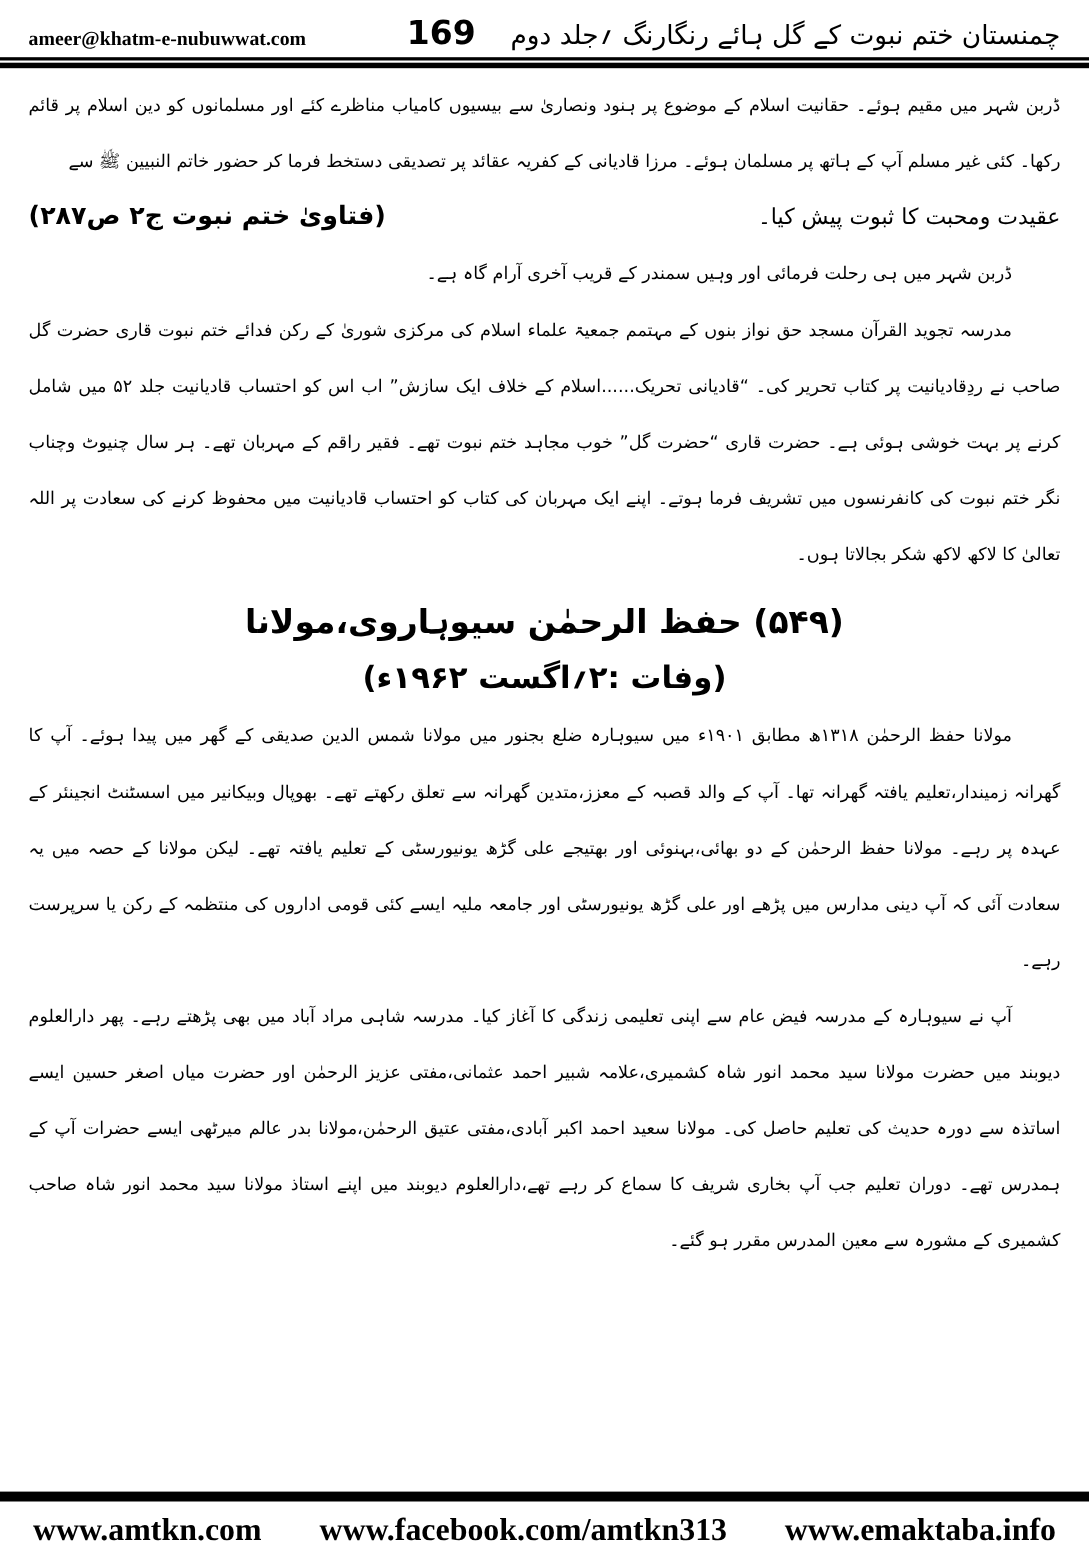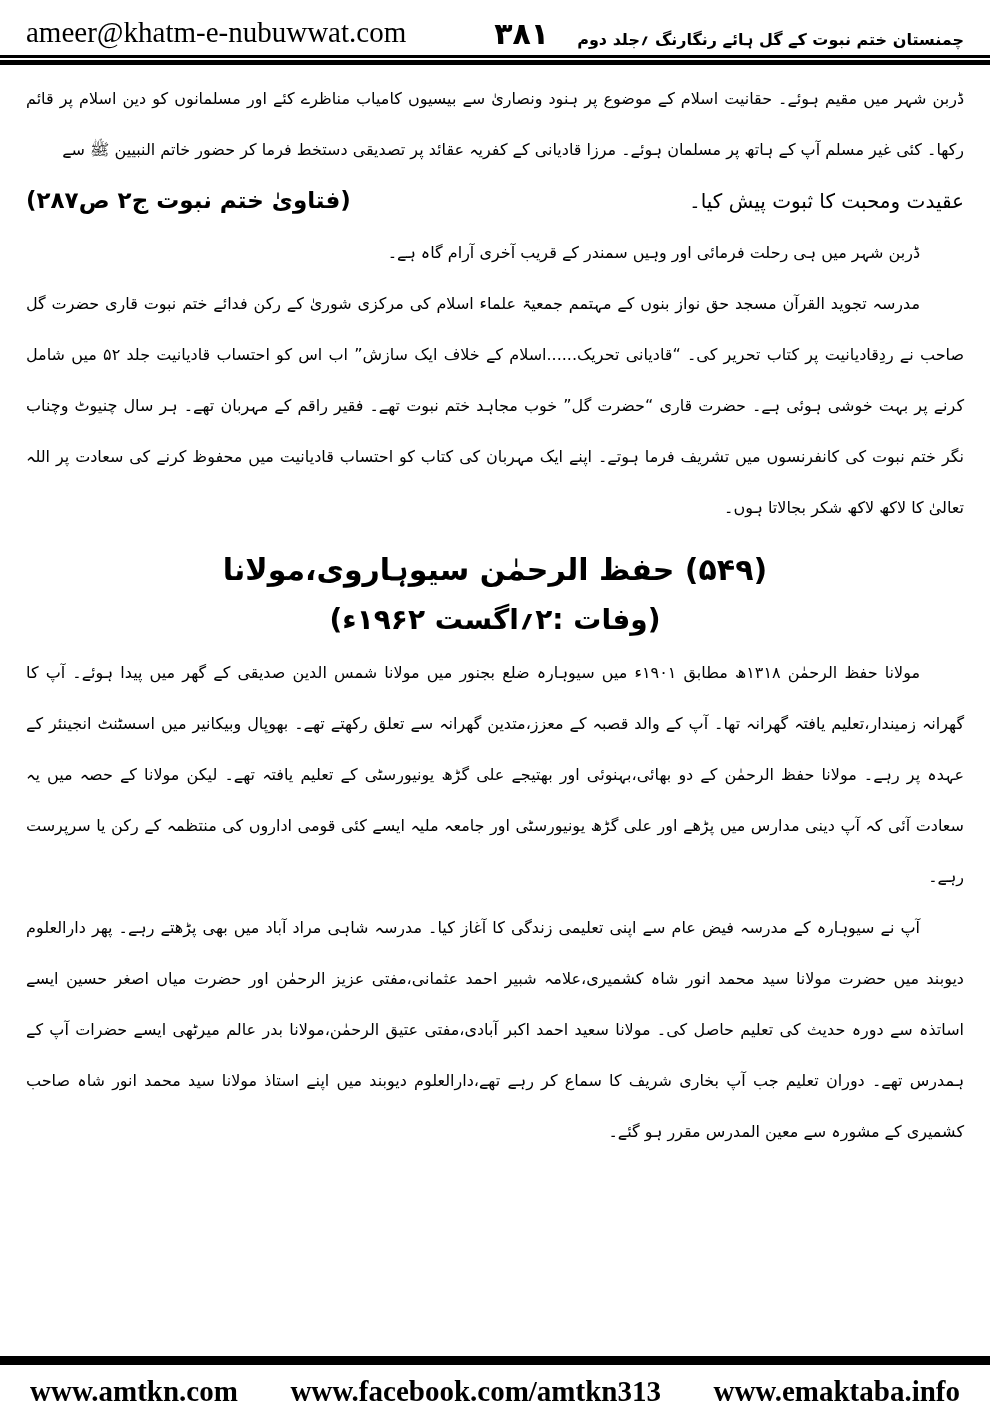--- a/index.html
+++ b/index.html
@@ -13,28 +13,28 @@
     overflow:hidden;
     font-family:"DejaVu Sans", sans-serif;
   }
   
   .header{
     display:flex;align-items:flex-end;justify-content:space-between;
     padding:16px 26px 4px 26px;
   }
   .header-email{
     font-family:"Liberation Serif","DejaVu Serif",serif;
-    font-weight:normal;font-size:29px;letter-spacing:0px;
+    font-weight:bold;font-size:18px;letter-spacing:0px;
   }
   .header-pagenum{
     font-weight:bold;font-size:30px;line-height:30px;
     transform:translateX(30px);
   }
   .header-title{
-    direction:rtl;font-weight:bold;font-size:16px;
+    direction:rtl;font-weight:normal;font-size:24px;
   }
   .rule-thin{height:3px;background:#000;margin:2px 0 0 0;}
   .rule-thick{height:5px;background:#000;margin:2px 0 0 0;}
 
   
   .content{
     flex:1;overflow:hidden;
     direction:rtl;
     padding:8px 26px 0 26px;
   }
@@ -66,21 +66,21 @@
     font-weight:bold;font-size:29px;
   }
 </style>
 </head>
 <body>
 
 <div class="page">
 
   <div class="header">
     <span class="header-email">ameer@khatm-e-nubuwwat.com</span>
-    <span class="header-pagenum">۳۸۱</span>
+    <span class="header-pagenum">169</span>
     <span class="header-title">چمنستان ختم نبوت کے گل ہائے رنگارنگ ؍جلد دوم</span>
   </div>
   <div class="rule-thin"></div>
   <div class="rule-thick"></div>
 
   <div class="content">
 
     <div class="para">ڈربن شہر میں مقیم ہوئے۔ حقانیت اسلام کے موضوع پر ہنود ونصاریٰ سے بیسیوں کامیاب مناظرے کئے اور مسلمانوں کو دین اسلام پر قائم رکھا۔ کئی غیر مسلم آپ کے ہاتھ پر مسلمان ہوئے۔ مرزا قادیانی کے کفریہ عقائد پر تصدیقی دستخط فرما کر حضور خاتم النبیین ﷺ سے</div>
 
     <div class="cite-line">

